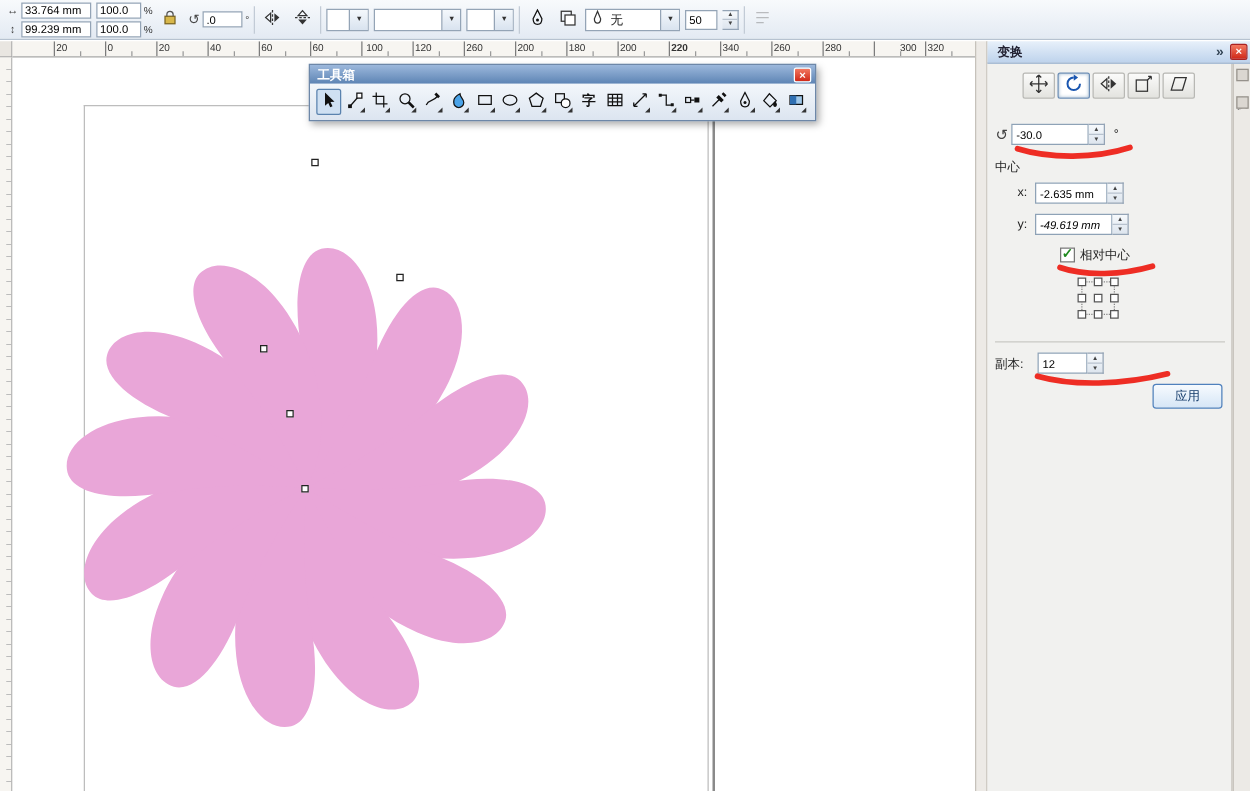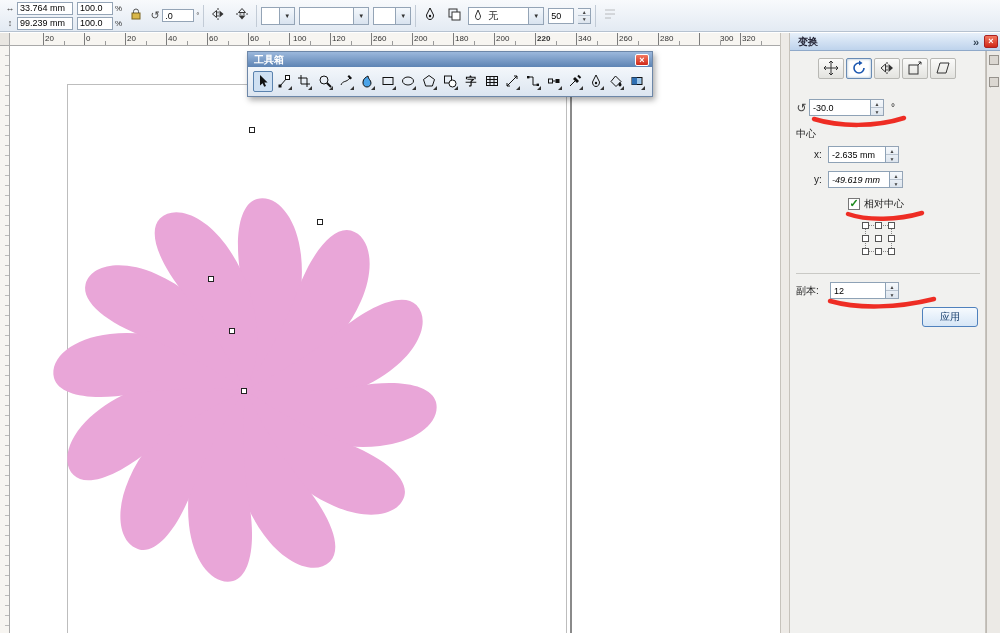--- a/index.html
+++ b/index.html
@@ -514,21 +514,21 @@
         <div class="asq" style="left: 26px; top: 13px;"></div>
         <div class="asq" style="left: 0px; top: 26px;"></div>
         <div class="asq" style="left: 13px; top: 26px;"></div>
         <div class="asq" style="left: 26px; top: 26px;"></div>
       </div>
 
     <div id="dock-sep"></div>
 
     <div class="drow" style="left:6px; top:231px;">
       <span class="dlabel" style="width:34px">副本:</span>
-      <input class="df" style="width: 56px;" value="12">
+      <input class="df" style="width: 40px;" value="12">
       <span class="spin h17">
           <b>▲</b>
           <b>▼</b>
         </span>
     </div>
 
     <button id="apply-btn">应用</button>
   </div>
 
   <div id="rstrip">

